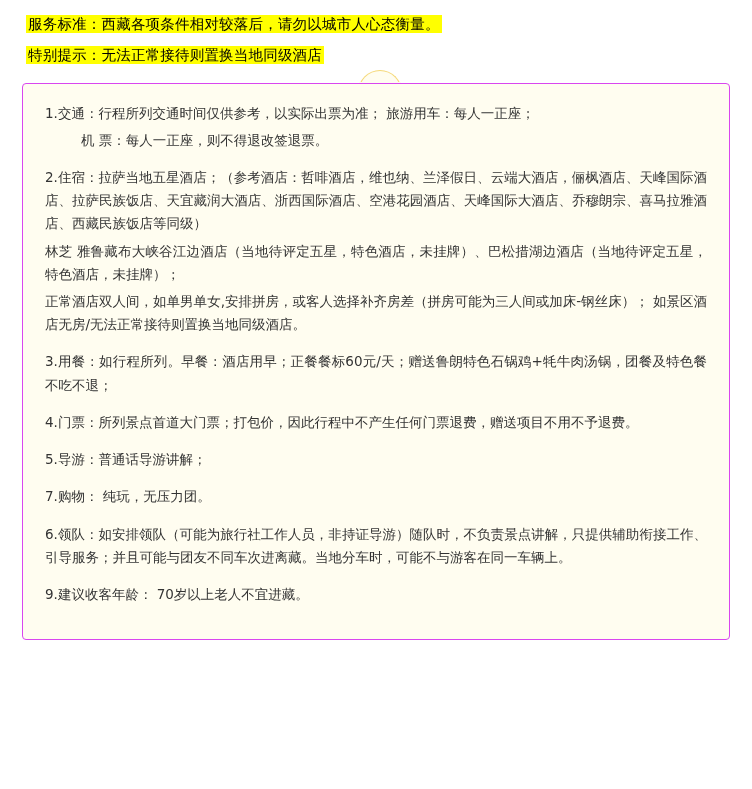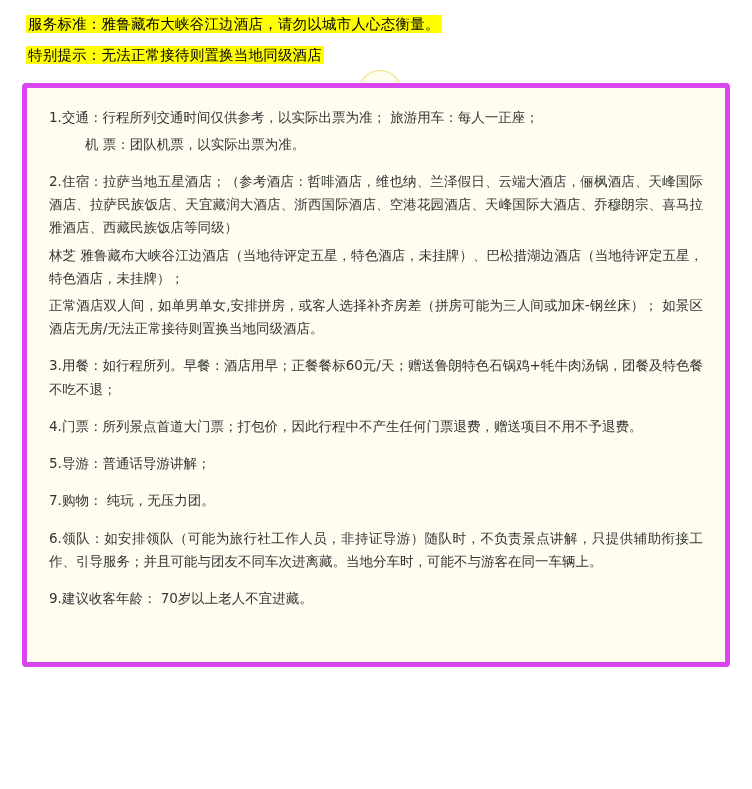--- a/index.html
+++ b/index.html
@@ -35,24 +35,24 @@
     line-height: 1.5;
     padding: 1px 2px;
     letter-spacing: 0.2px;
   }
   .callout-wrap {
     position: relative;
     margin: 16px 22px 0 22px;
   }
   .callout {
     position: relative;
-    border: 5px solid #d946ef;
+    border: 1px solid #d946ef;
     background: #fffdf0;
     border-radius: 4px;
-    padding: 18px 22px 40px 22px;
+    padding: 18px 22px 21px 22px;
     box-sizing: border-box;
   }
   
   .callout-tail {
     position: absolute;
     top: -13px;
     left: 336px;
     width: 44px;
     height: 14px;
     overflow: hidden;
@@ -92,33 +92,33 @@
     display: block;
     padding-left: 36px;
   }
 </style>
 </head>
 <body>
 
 <div class="page">
 
   <div class="highlights">
-    <span class="highlight-line"><span class="highlight-text">服务标准：雅鲁藏布大峡谷江边酒店，请勿以城市人心态衡量。</span></span>
+    <span class="highlight-line"><span class="highlight-text">服务标准：西藏各项条件相对较落后，请勿以城市人心态衡量。</span></span>
     <span class="highlight-line"><span class="highlight-text">特别提示：无法正常接待则置换当地同级酒店</span></span>
   </div>
 
   <div class="callout-wrap">
     <div class="callout-tail"></div>
     <div class="callout">
 
       <p class="para tight">
         <span>1.交通：行程所列交通时间仅供参考，以实际出票为准； 旅游用车：每人一正座；</span>
       </p>
       <p class="para">
-        <span class="indent-line">机 票：团队机票，以实际出票为准。</span>
+        <span class="indent-line">机 票：每人一正座，则不得退改签退票。</span>
       </p>
 
       <p class="para tight">2.住宿：拉萨当地五星酒店；（参考酒店：哲啡酒店，维也纳、兰泽假日、云端大酒店，俪枫酒店、天峰国际酒店、拉萨民族饭店、天宜藏润大酒店、浙西国际酒店、空港花园酒店、天峰国际大酒店、乔穆朗宗、喜马拉雅酒店、西藏民族饭店等同级）</p>
       <p class="para tight">林芝 雅鲁藏布大峡谷江边酒店（当地待评定五星，特色酒店，未挂牌）、巴松措湖边酒店（当地待评定五星，特色酒店，未挂牌）；</p>
       <p class="para">正常酒店双人间，如单男单女,安排拼房，或客人选择补齐房差（拼房可能为三人间或加床-钢丝床）； 如景区酒店无房/无法正常接待则置换当地同级酒店。</p>
 
       <p class="para">3.用餐：如行程所列。早餐：酒店用早；正餐餐标60元/天；赠送鲁朗特色石锅鸡+牦牛肉汤锅，团餐及特色餐不吃不退；</p>
 
       <p class="para">4.门票：所列景点首道大门票；打包价，因此行程中不产生任何门票退费，赠送项目不用不予退费。</p>
 

